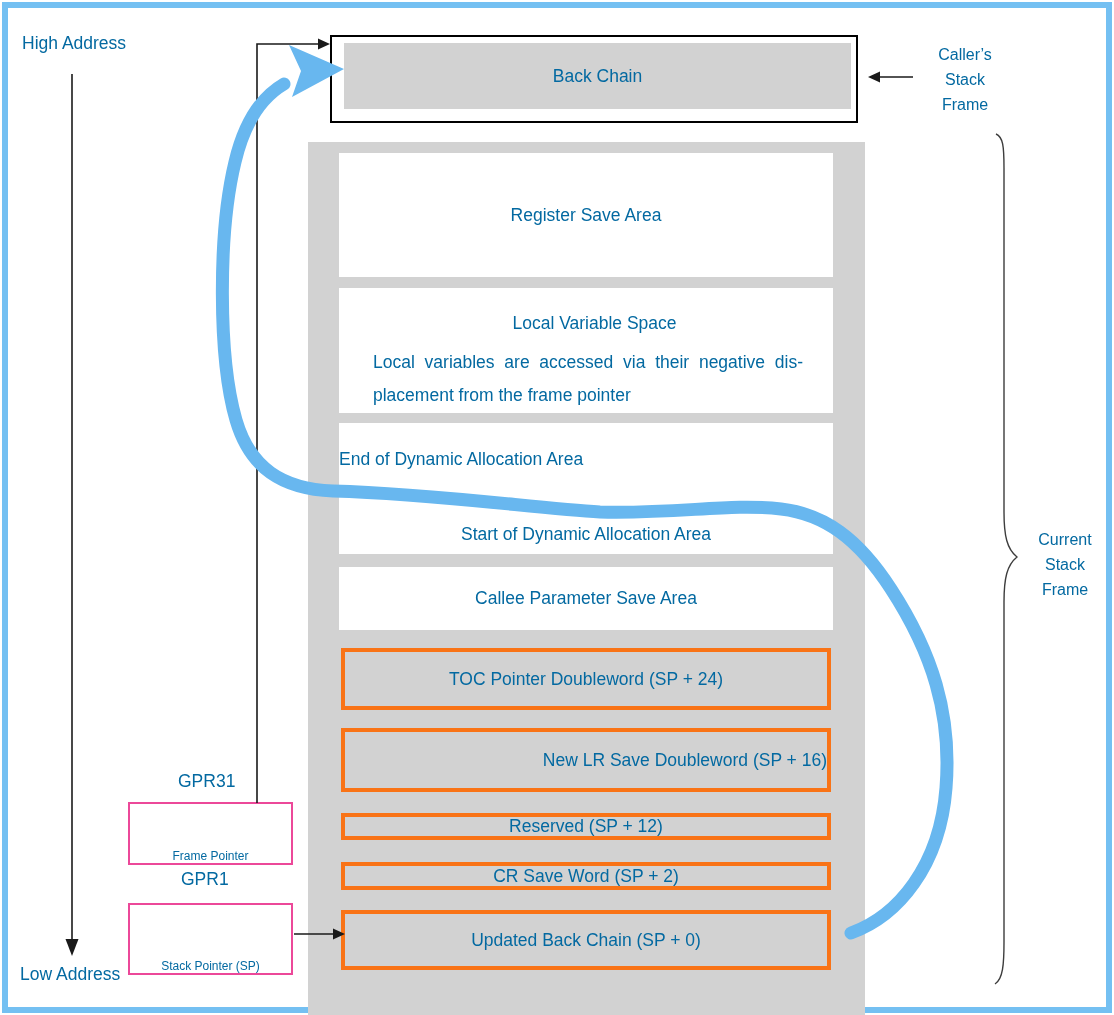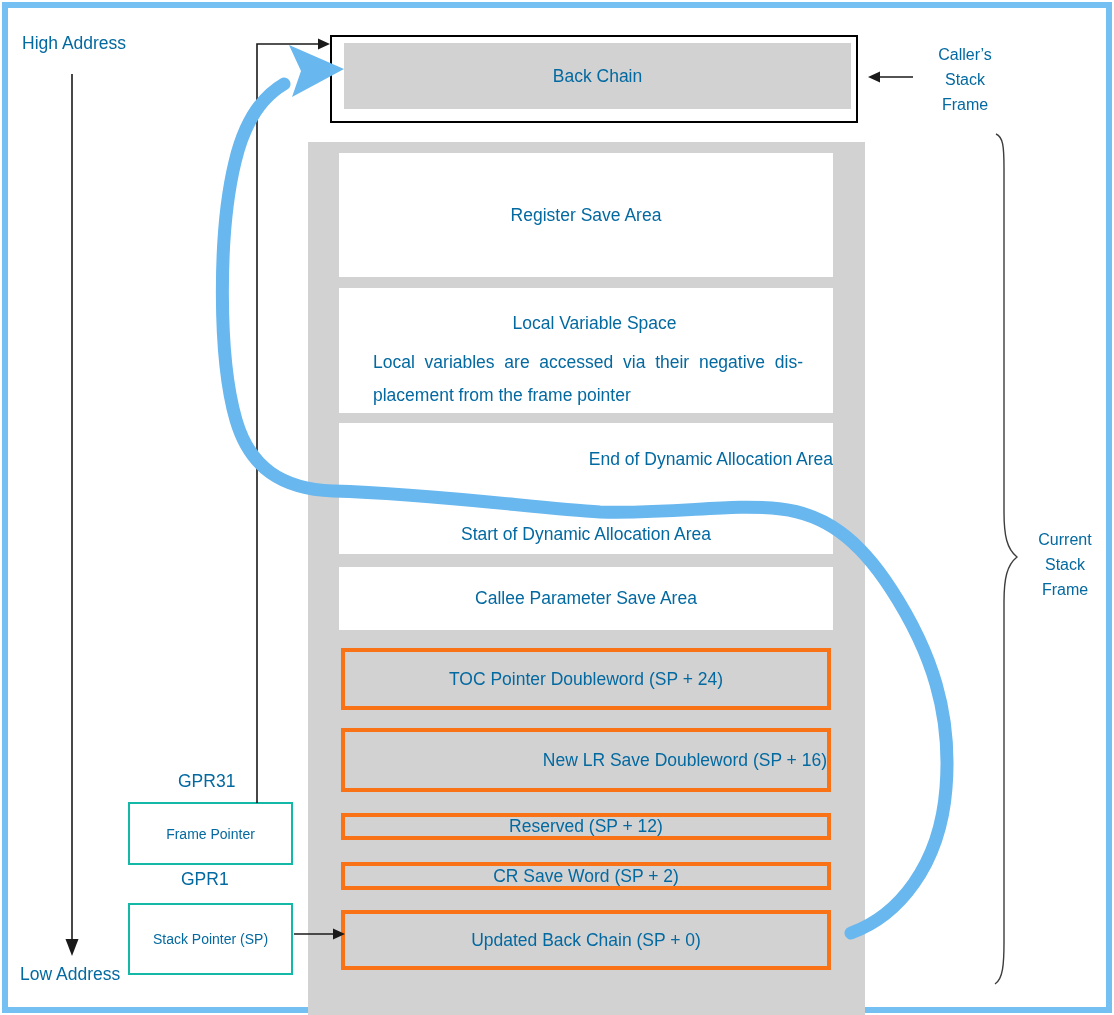--- a/index.html
+++ b/index.html
@@ -12,23 +12,23 @@
     position:absolute;left:2px;top:2px;right:2px;bottom:2px;
     border:6px solid var(--border-blue,#74c0f2);
   }
   .lbl{position:absolute;font-size:17.5px;white-space:nowrap;}
   .lbl-high{left:22px;top:33px;}
   .lbl-low{left:20px;top:964px;}
   .lbl-gpr31{left:178px;top:771px;}
   .lbl-gpr1{left:181px;top:869px;}
   .ptrbox{
     position:absolute;left:128px;width:165px;
-    border:2px solid #14b8a6;background:#fff;
-    display:flex;align-items:center;justify-content:center;
-    font-size:14px;box-sizing:border-box;
+    border:2px solid #ec4899;background:#fff;
+    display:flex;align-items:flex-end;justify-content:center;
+    font-size:12px;box-sizing:border-box;
   }
   .fp{top:802px;height:63px;}
   .sp{top:903px;height:72px;}
   .bc-outer{
     position:absolute;left:330px;top:35px;width:528px;height:88px;
     border:2px solid #000;background:#fff;box-sizing:border-box;
   }
   .bc-inner{
     position:absolute;left:12px;top:6px;right:5px;bottom:12px;
     background:var(--box-gray,#d2d2d2);
@@ -59,21 +59,21 @@
   .c-dynamic{top:281px;height:131px;display:block;}
   .c-callee{top:425px;height:63px;}
   .c-toc{top:506px;height:62px;}
   .c-newlr{top:586px;height:64px;justify-content:flex-end;}
   .c-reserved{top:671px;height:27px;}
   .c-cr{top:720px;height:28px;}
   .c-updated{top:768px;height:60px;}
   .local-title{margin-top:25px;text-align:center;padding-left:17px;}
   .local-para{margin-top:12px;padding:0 30px 0 34px;line-height:33px;}
   .jline{text-align:justify;text-align-last:justify;}
-  .dyn-end{position:absolute;left:0;right:0;top:26px;text-align:right;}
+  .dyn-end{position:absolute;left:0;right:0;top:26px;text-align:left;}
   .dyn-start{position:absolute;left:0;right:0;top:101px;text-align:center;}
   svg.overlay{position:absolute;left:0;top:0;pointer-events:none;}
 </style>
 </head>
 <body>
 
 <div class="page">
 
   <div class="frame"></div>
 

